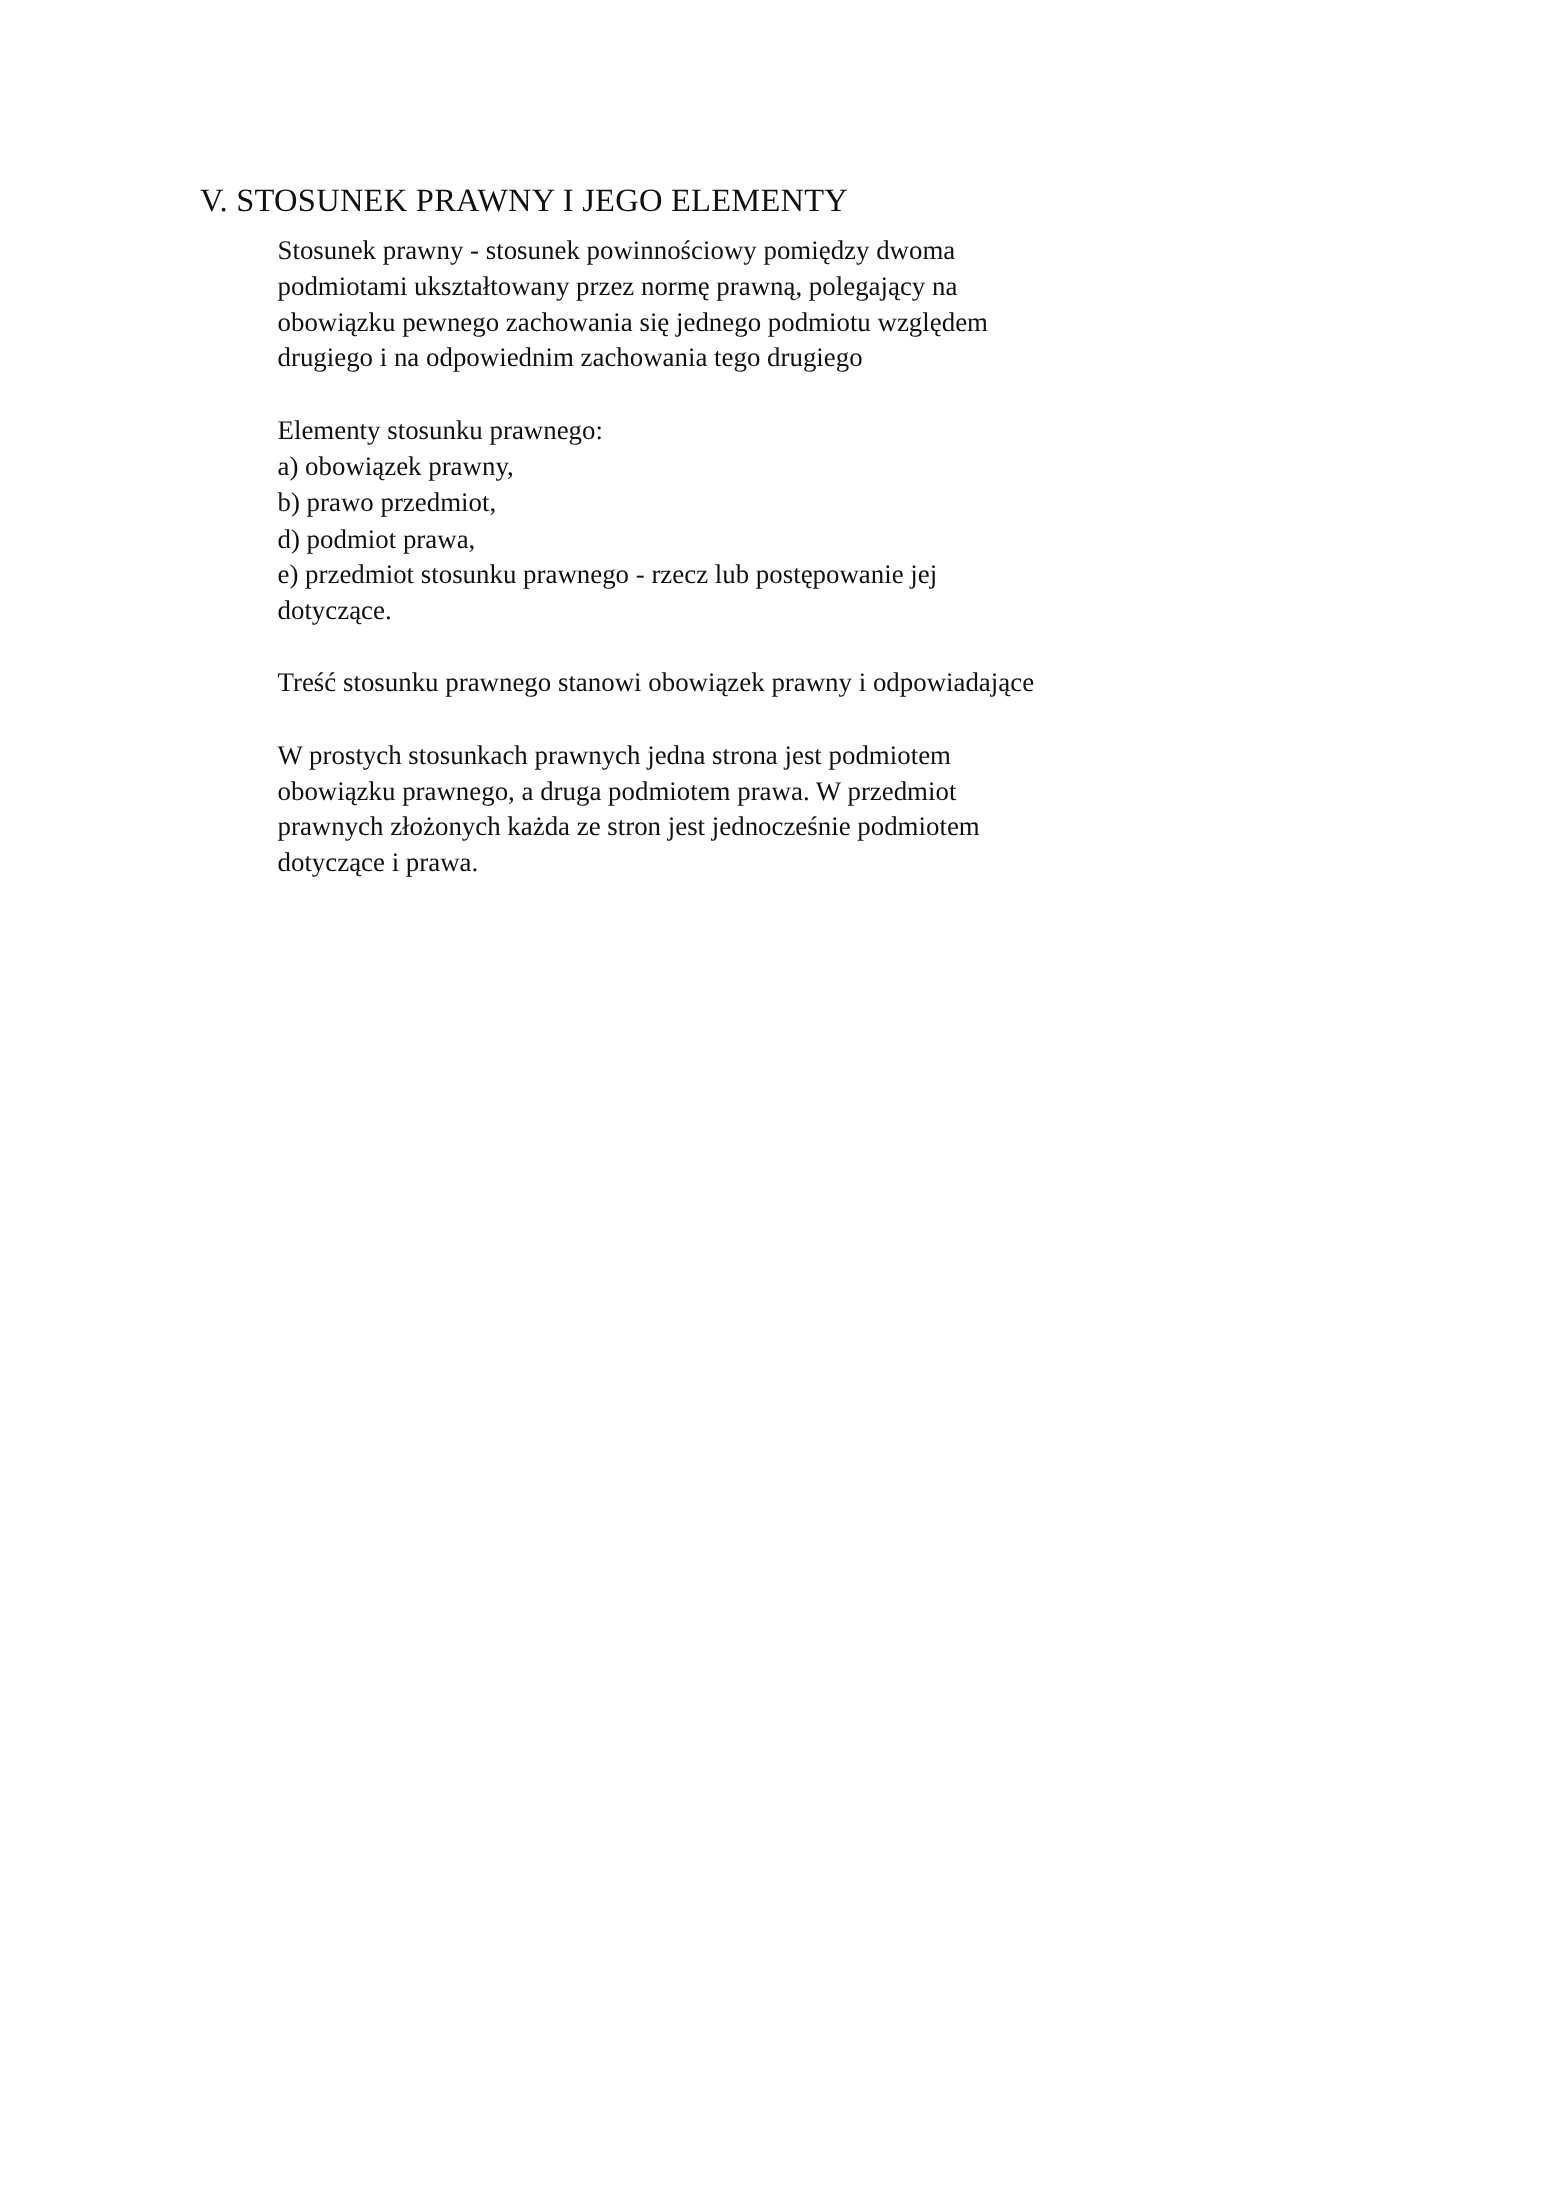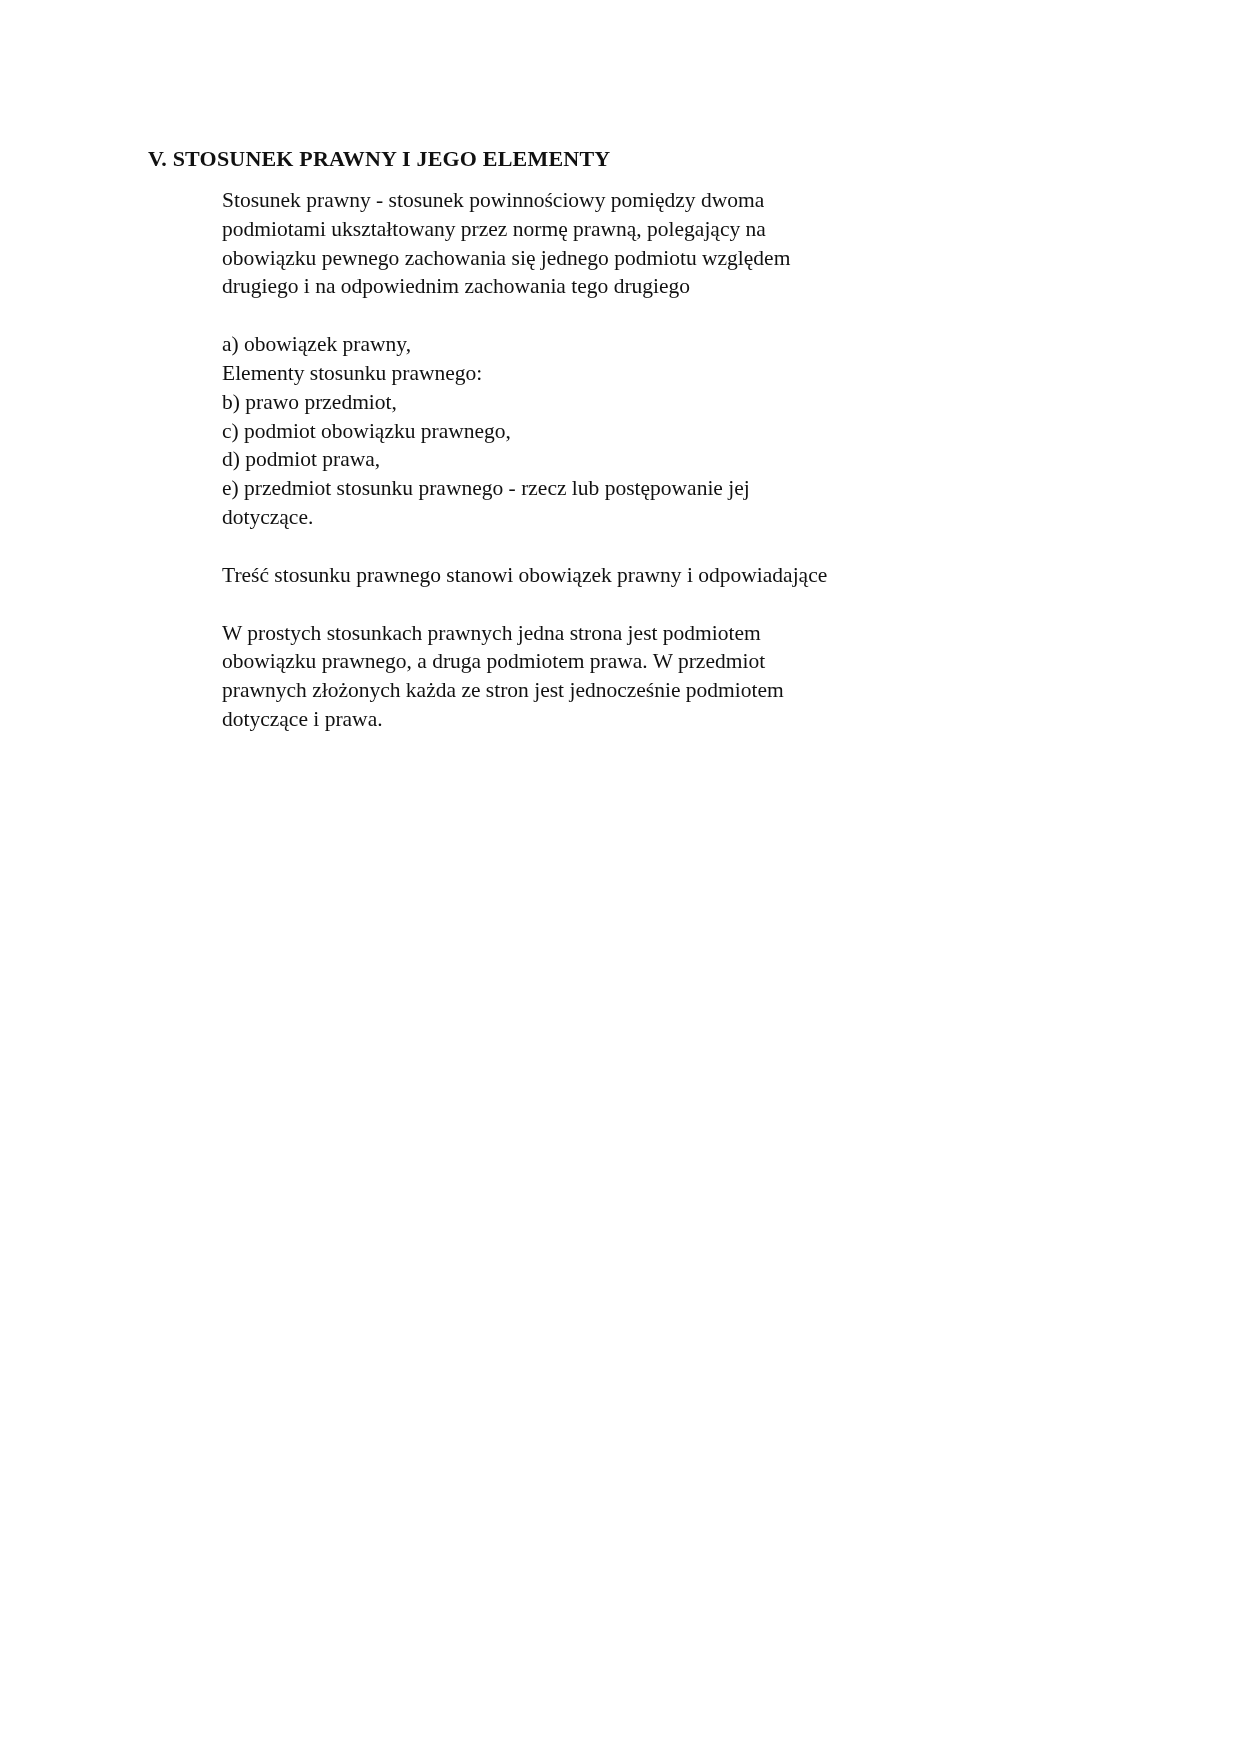--- a/index.html
+++ b/index.html
@@ -1,41 +1,40 @@
 <!DOCTYPE html>
 <html><head>
   <meta charset="utf-8">
   <style>
     html, body { margin: 0; padding: 0; background: #ffffff; }
     body { width: 1240px; height: 1754px; position: relative; overflow: hidden;
            font-family: "Liberation Serif", "DejaVu Serif", serif; color: #111; }
-    .title { position: absolute; left: 148px; top: 146px; font-size: 22px; font-weight: bold;
+    .title { position: absolute; left: 160px; top: 146px; font-size: 26px; font-weight: normal;
              letter-spacing: 0.2px; white-space: nowrap; }
     .body { position: absolute; left: 222px; top: 186px; width: 720px; font-size: 21.5px;
             line-height: 28.8px; }
     .para { margin: 0 0 29px 0; }
     .line { display: block; white-space: nowrap; }
   </style>
 </head>
 <body>
 
 <div class="title">V. STOSUNEK PRAWNY I JEGO ELEMENTY</div>
 
 <div class="body">
   <p class="para">
     <span class="line">Stosunek prawny - stosunek powinnościowy pomiędzy dwoma</span>
     <span class="line">podmiotami ukształtowany przez normę prawną, polegający na</span>
     <span class="line">obowiązku pewnego zachowania się jednego podmiotu względem</span>
     <span class="line">drugiego i na odpowiednim zachowania tego drugiego</span>
   </p>
   <p class="para">
+    <span class="line">Elementy stosunku prawnego:</span>
     <span class="line">a) obowiązek prawny,</span>
-    <span class="line">Elementy stosunku prawnego:</span>
     <span class="line">b) prawo przedmiot,</span>
-    <span class="line">c) podmiot obowiązku prawnego,</span>
     <span class="line">d) podmiot prawa,</span>
     <span class="line">e) przedmiot stosunku prawnego - rzecz lub postępowanie jej</span>
     <span class="line">dotyczące.</span>
   </p>
   <p class="para">
     <span class="line">Treść stosunku prawnego stanowi obowiązek prawny i odpowiadające</span>
   </p>
   <p class="para">
     <span class="line">W prostych stosunkach prawnych jedna strona jest podmiotem</span>
     <span class="line">obowiązku prawnego, a druga podmiotem prawa. W przedmiot</span>

